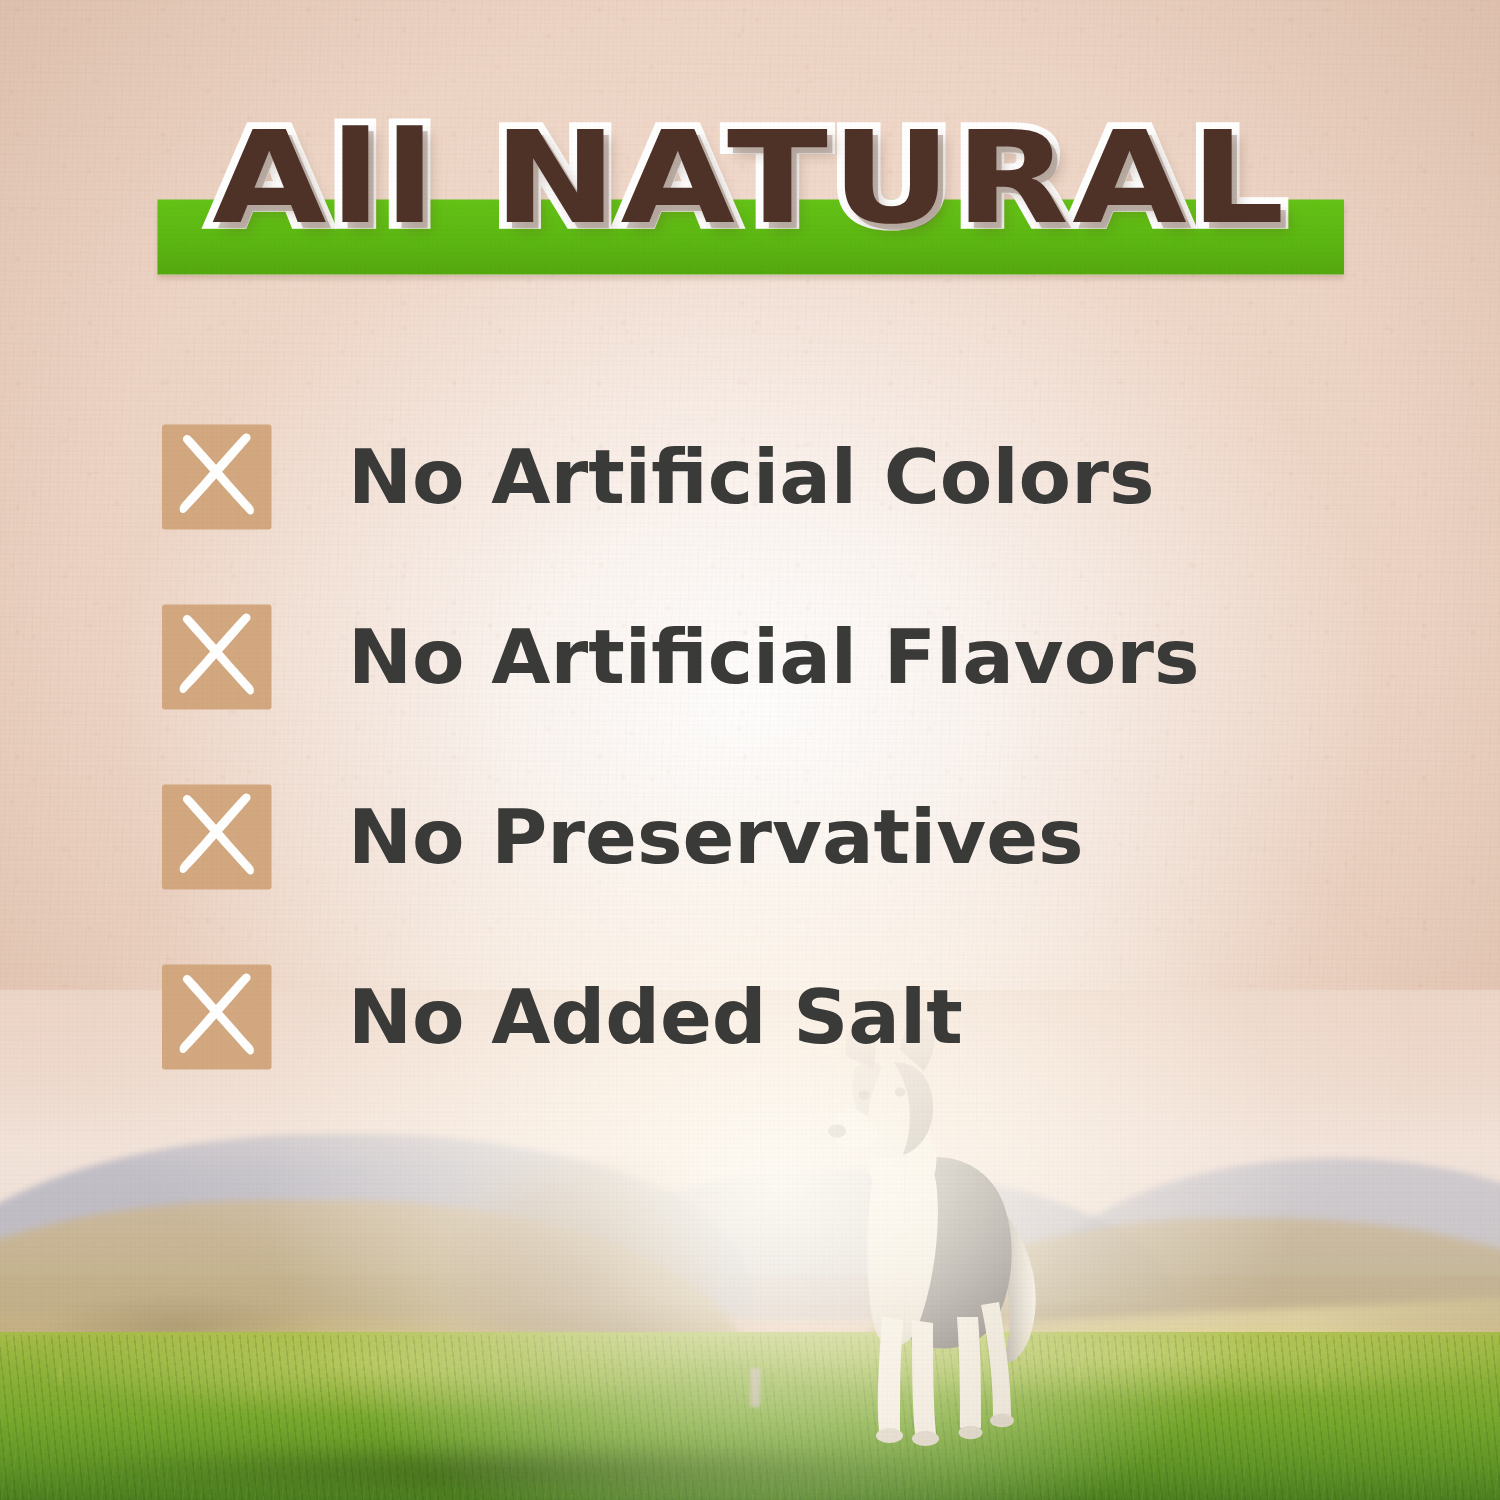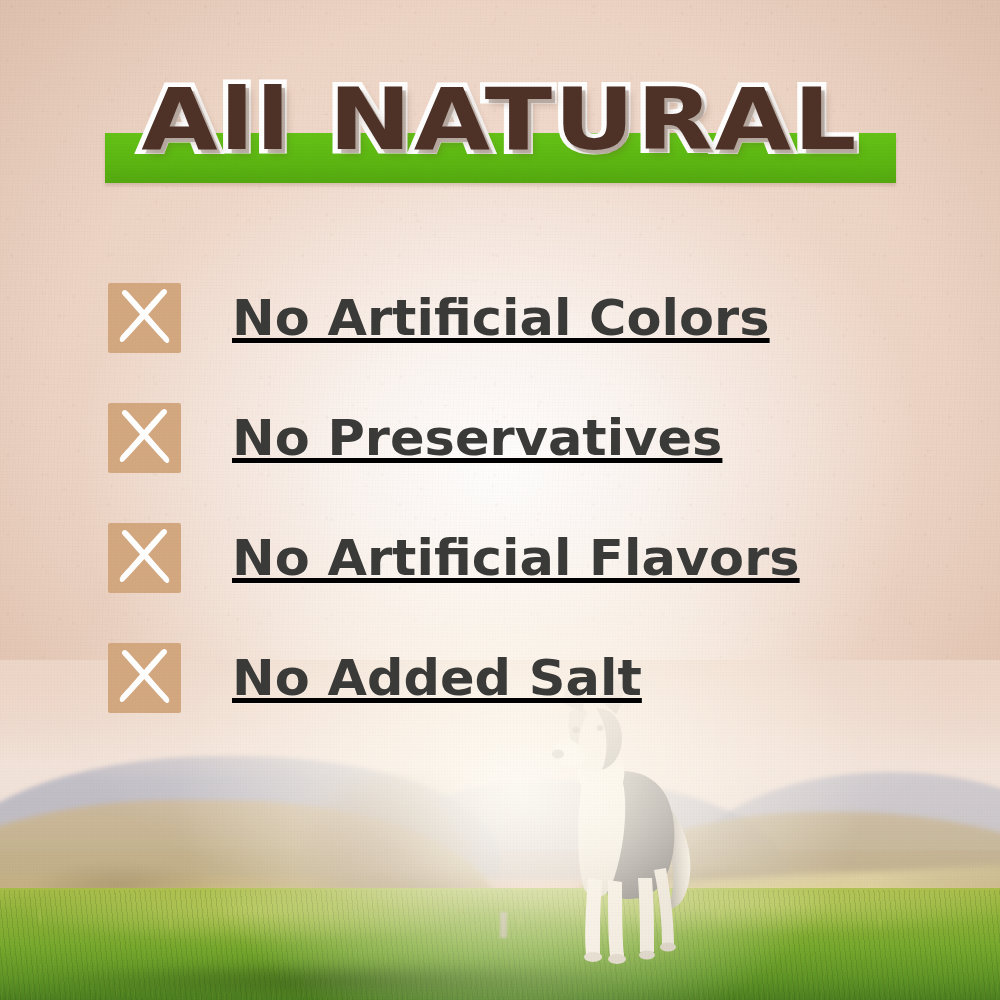--- a/index.html
+++ b/index.html
@@ -70,21 +70,21 @@
     transform-origin:50% 50%;
     -webkit-text-stroke:9px #ffffff;
     paint-order:stroke fill;
     text-shadow:
       3px 4px 0 rgba(90,60,40,.30),
       5px 6px 7px rgba(90,60,40,.22);
     white-space:nowrap;
   }
 
   
-  .claims{position:absolute;left:0;top:258px;width:792px;text-decoration:underline;}
+  .claims{position:absolute;left:0;top:258px;width:792px;}
   .claim-row{
     position:relative;height:120px;display:flex;align-items:center;
     padding-left:108px;box-sizing:border-box;
   }
   .xbox{
     position:relative;width:73px;height:70px;flex:0 0 73px;
     background:#d3a880;
     border-radius:2px;
   }
   .xbox svg{position:absolute;left:0;top:0;width:73px;height:70px;display:block;}
@@ -341,31 +341,31 @@
       <div class="claim-label">No Artificial Colors</div>
     </div>
 
     <div class="claim-row">
       <div class="xbox">
         <svg viewBox="0 0 73 70" xmlns="http://www.w3.org/2000/svg" aria-hidden="true">
           <path d="M15 12 C22 20 46 47 57 59 C60 62 63 58 60 54 C49 42 26 15 19 8 C16 5 12 9 15 12 Z" fill="#fff"></path>
           <path d="M58 11 C51 19 27 47 16 58 C13 61 10 57 13 53 C24 41 47 14 54 7 C57 4 61 8 58 11 Z" fill="#fff"></path>
         </svg>
       </div>
-      <div class="claim-label">No Preservatives</div>
+      <div class="claim-label">No Artificial Flavors</div>
     </div>
 
     <div class="claim-row">
       <div class="xbox">
         <svg viewBox="0 0 73 70" xmlns="http://www.w3.org/2000/svg" aria-hidden="true">
           <path d="M15 12 C22 20 46 47 57 59 C60 62 63 58 60 54 C49 42 26 15 19 8 C16 5 12 9 15 12 Z" fill="#fff"></path>
           <path d="M58 11 C51 19 27 47 16 58 C13 61 10 57 13 53 C24 41 47 14 54 7 C57 4 61 8 58 11 Z" fill="#fff"></path>
         </svg>
       </div>
-      <div class="claim-label">No Artificial Flavors</div>
+      <div class="claim-label">No Preservatives</div>
     </div>
 
     <div class="claim-row">
       <div class="xbox">
         <svg viewBox="0 0 73 70" xmlns="http://www.w3.org/2000/svg" aria-hidden="true">
           <path d="M15 12 C22 20 46 47 57 59 C60 62 63 58 60 54 C49 42 26 15 19 8 C16 5 12 9 15 12 Z" fill="#fff"></path>
           <path d="M58 11 C51 19 27 47 16 58 C13 61 10 57 13 53 C24 41 47 14 54 7 C57 4 61 8 58 11 Z" fill="#fff"></path>
         </svg>
       </div>
       <div class="claim-label">No Added Salt</div>

